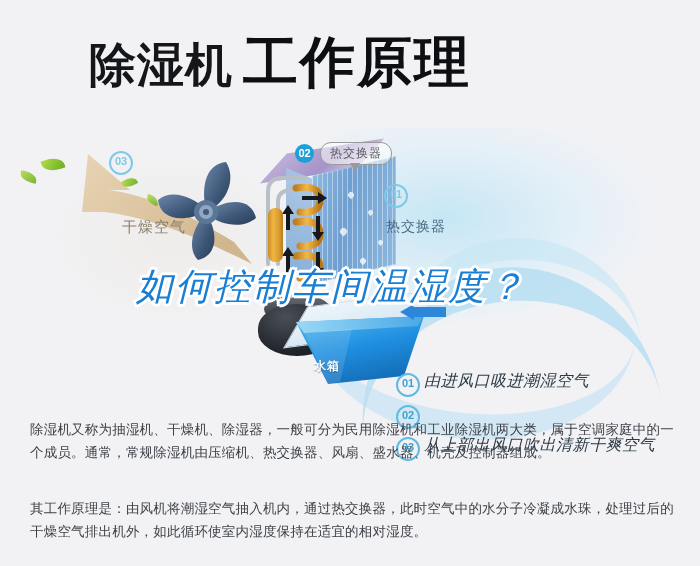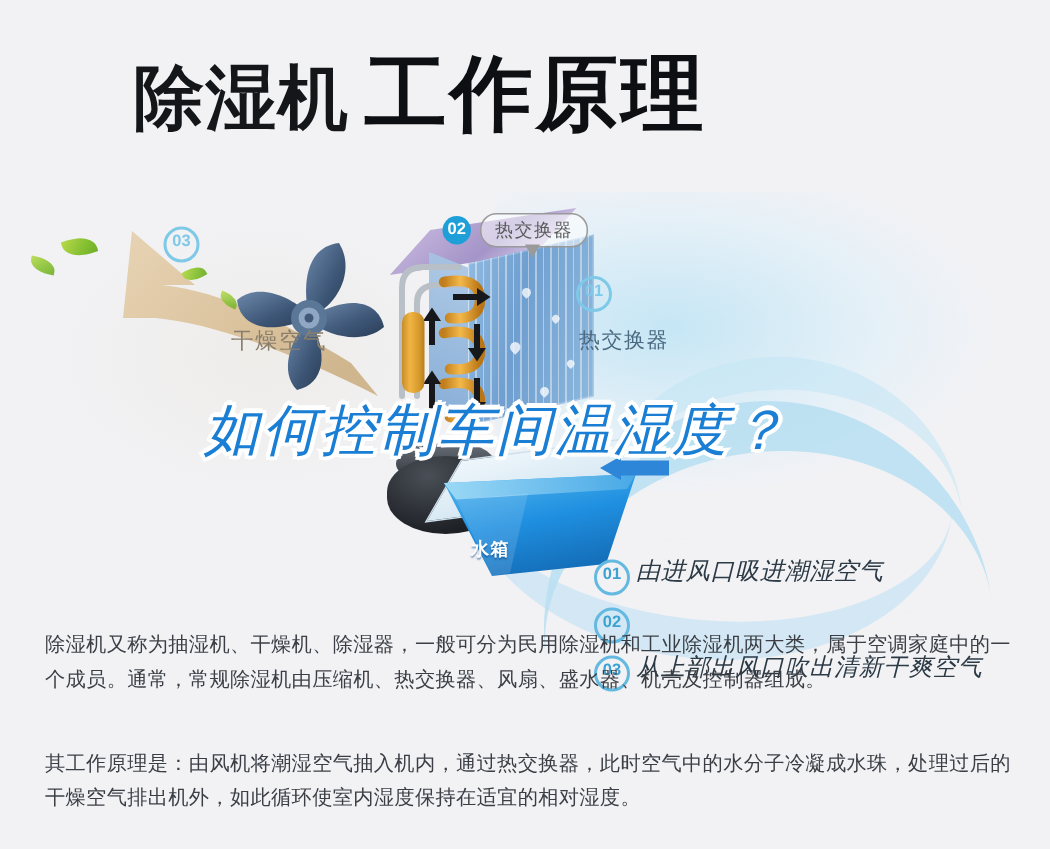--- a/index.html
+++ b/index.html
@@ -245,21 +245,20 @@
     line-height: 17px;
     text-align: center;
     background: transparent;
   }
   .lbl-dry {
     position: absolute;
     left: 122px; top: 100px;
     font-size: 15px;
     color: #8a7f6d;
     letter-spacing: 1px;
-    margin-left: 32px;
   }
   .badge-03-dry { left: 109px; top: 33px; }
   .badge-02-hx  { left: 295px; top: 26px; }
   .bubble {
     position: absolute;
     left: 320px; top: 24px;
     padding: 2px 9px 2px;
     border: 1px solid #9a9a9a;
     border-radius: 11px;
     background: rgba(255,255,255,0.55);

